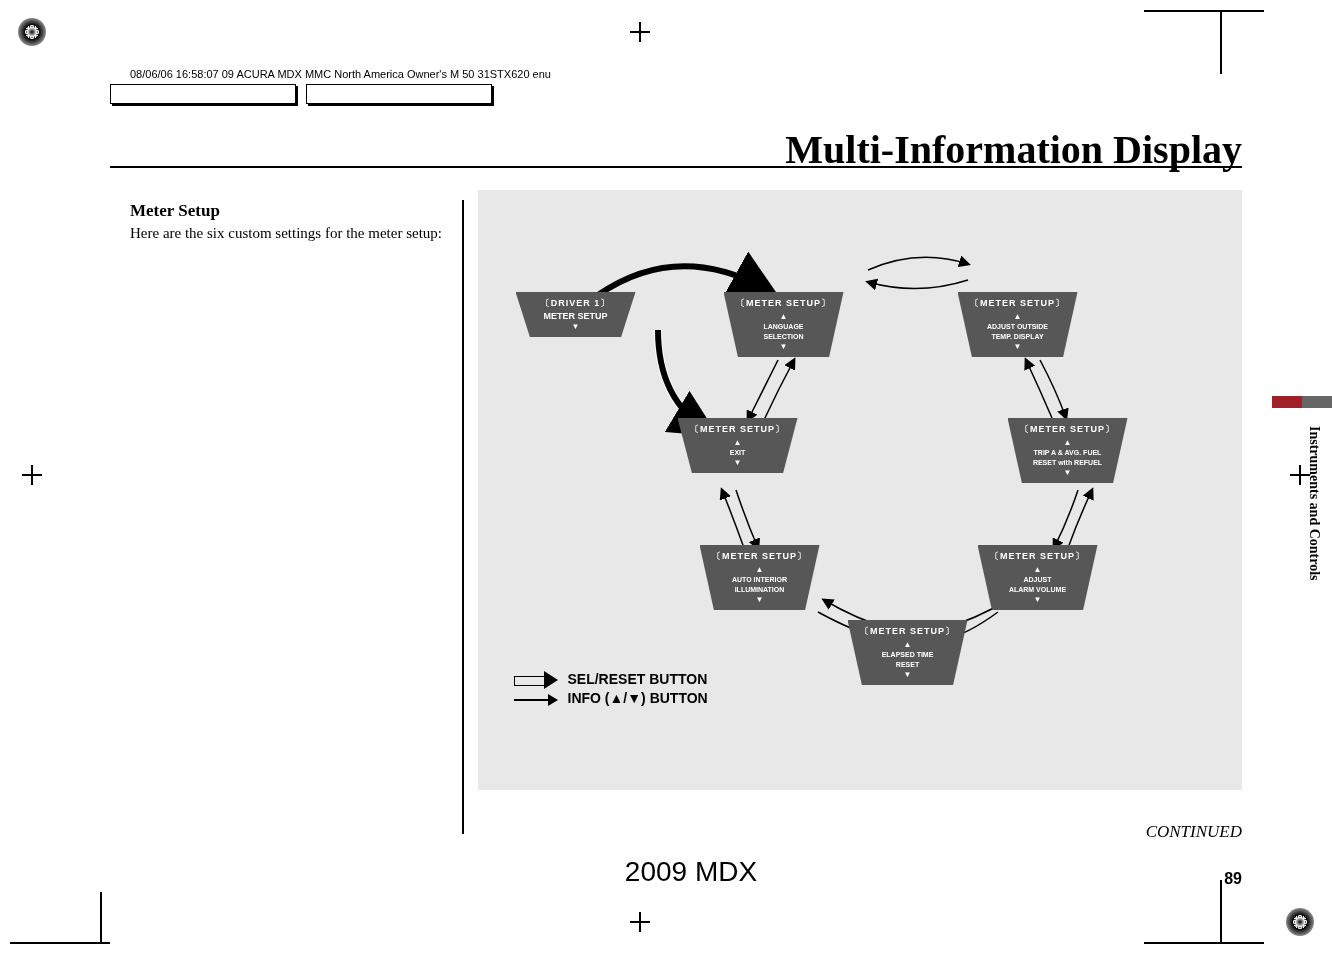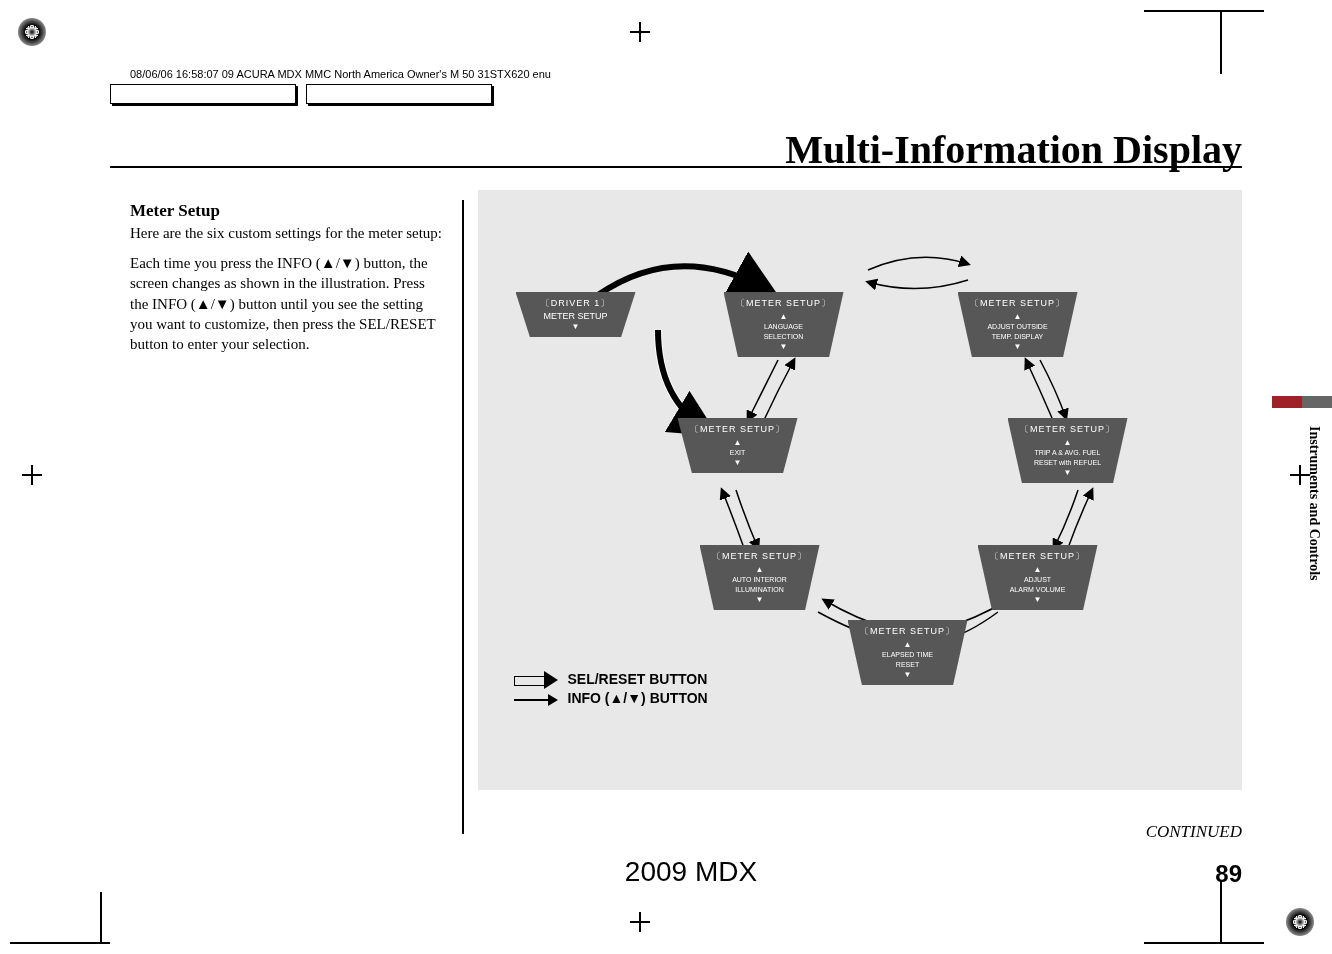--- a/index.html
+++ b/index.html
@@ -40,21 +40,21 @@
 
   .sub-head { font-weight: bold; font-family: "Times New Roman", serif; font-size: 17px; }
   .para { margin-bottom: 10px; }
   ul.setlist { list-style: none; padding-left: 4px; margin-bottom: 12px; }
   ul.setlist li { padding-left: 16px; position: relative; margin: 6px 0; }
   ul.setlist li::before { content: "•"; position: absolute; left: 0; top: 0; font-size: 14px; }
 
   .col-diagram { flex: 1; position: relative; }
   .diagram-bg { position: absolute; top: -10px; left: 0; right: 0; height: 600px; background: #e8e8e8; }
 
-  .node { position: absolute; color: #fff; font-family: Arial, sans-serif; font-size: 9px; font-weight: normal; text-align: center; }
+  .node { position: absolute; color: #fff; font-family: Arial, sans-serif; font-size: 9px; font-weight: bold; text-align: center; }
   .node .inner { background: #575757; padding: 5px 8px 6px 8px; min-width: 120px; clip-path: polygon(0 0, 100% 0, 88% 100%, 12% 100%); }
   .node .bracket { display: block; letter-spacing: 1px; margin-bottom: 1px; }
   .node .sm { font-size: 7px; line-height: 1.1; }
   .node .arrow-up   { font-size: 8px; line-height: 1; }
   .node .arrow-down { font-size: 8px; line-height: 1; }
 
   
   .n-driver { top: 92px;  left: 38px; }
   .n-lang   { top: 92px;  left: 246px; }
   .n-temp   { top: 92px;  left: 480px; }
@@ -67,21 +67,21 @@
   .legend { position: absolute; top: 470px; left: 36px; font-family: Arial, sans-serif; font-size: 14px; font-weight: bold; line-height: 1.35; }
   .leg-arrow-hollow { display: inline-block; width: 46px; height: 14px; position: relative; vertical-align: middle; margin-right: 8px; }
   .leg-arrow-hollow::before { content: ""; position: absolute; left: 0; top: 3px; width: 30px; height: 8px; border: 1.5px solid #000; }
   .leg-arrow-hollow::after  { content: ""; position: absolute; left: 30px; top: -2px; width: 0; height: 0; border-top: 9px solid transparent; border-bottom: 9px solid transparent; border-left: 14px solid #000; }
   .leg-arrow-thin { display: inline-block; width: 46px; height: 14px; position: relative; vertical-align: middle; margin-right: 8px; }
   .leg-arrow-thin::before { content: ""; position: absolute; left: 0; top: 7px; width: 36px; height: 1.5px; background: #000; }
   .leg-arrow-thin::after  { content: ""; position: absolute; left: 34px; top: 2px; width: 0; height: 0; border-top: 6px solid transparent; border-bottom: 6px solid transparent; border-left: 10px solid #000; }
 
   .continued { position: absolute; right: 30px; bottom: 42px; font-family: "Times New Roman", serif; font-style: italic; font-size: 17px; }
   .footer-center { position: absolute; bottom: -4px; left: 50%; transform: translateX(-50%); font-family: Arial, sans-serif; font-size: 28px; }
-  .page-num { position: absolute; right: 30px; bottom: -4px; font-family: Arial, sans-serif; font-weight: bold; font-size: 24px; }
+  .page-num { position: absolute; right: 30px; bottom: -4px; font-family: Arial, sans-serif; font-weight: bold; font-size: 16px; }
 
   .side-tab-colors { position: absolute; top: 312px; right: -60px; width: 60px; height: 12px; display: flex; }
   .side-tab-colors div { width: 30px; height: 12px; }
   .side-tab-label { position: absolute; top: 342px; right: -50px; font-family: "Times New Roman", serif; font-weight: bold; font-size: 14px; writing-mode: vertical-rl; }
 
   .flow-svg { position: absolute; top: 0; left: 0; width: 100%; height: 100%; }
 </style>
 </head>
 <body>
 
@@ -113,21 +113,20 @@
     <div class="side-tab-colors">
       <div style="background:#a02028"></div>
         <div style="background:#666"></div>
     </div>
     <div class="side-tab-label">Instruments and Controls</div>
 
     <div class="body-cols">
       <div class="col-text">
         <div class="sub-head">Meter Setup</div>
         <div class="para">Here are the six custom settings for the meter setup:</div>
-        <div class="para">Each time you press the INFO (▲/▼) button, the screen changes as shown in the illustration. Press the INFO (▲/▼) button until you see the setting you want to customize, then press the SEL/RESET button to enter your selection.</div>
       </div>
       <div class="col-sep"></div>
       <div class="col-diagram">
         <div class="diagram-bg"></div>
 
         <svg class="flow-svg">
           <defs>
             <marker id="ah" markerWidth="8" markerHeight="8" refX="6" refY="4" orient="auto">
                 <path d="M0,0 L8,4 L0,8 Z" fill="#000"></path>
               </marker>

